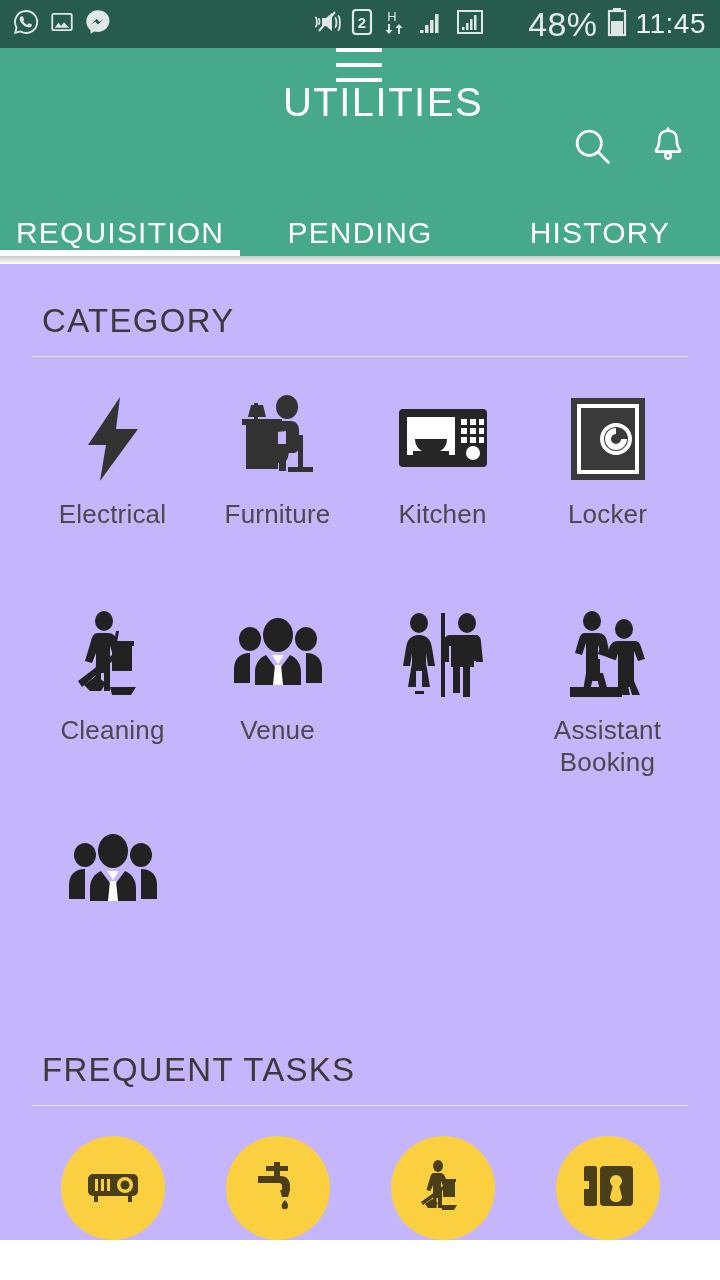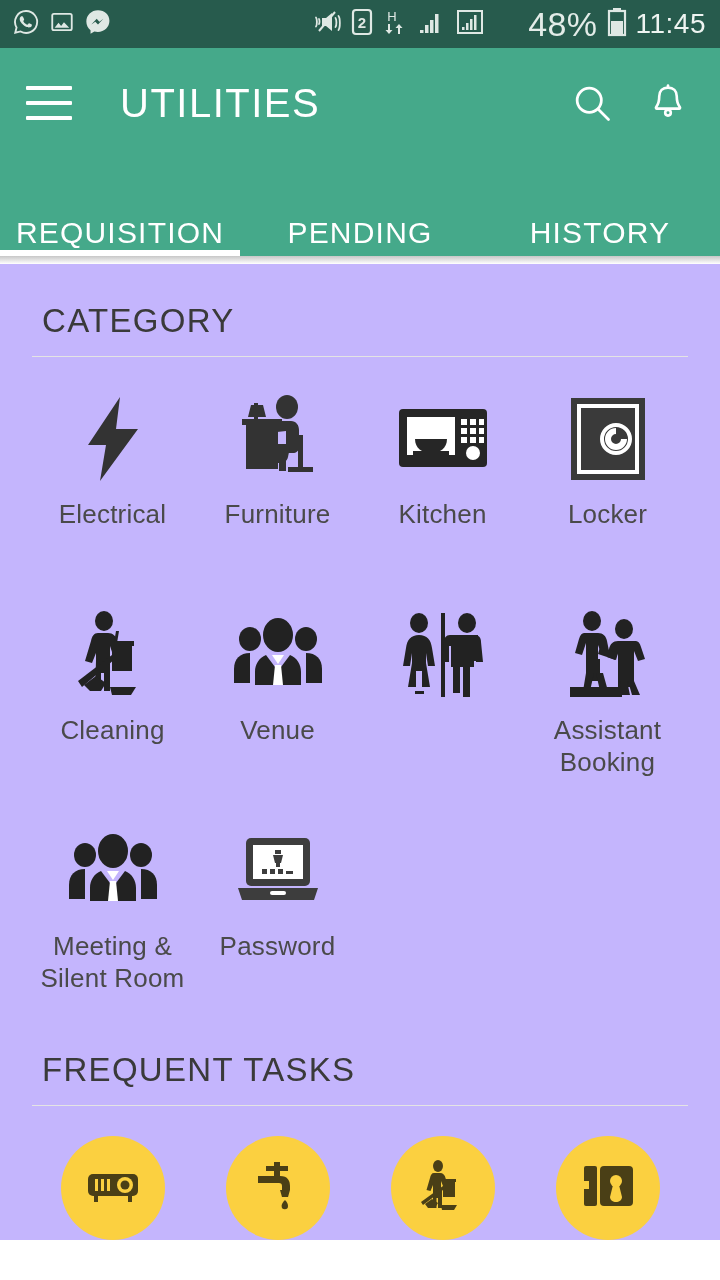--- a/index.html
+++ b/index.html
@@ -36,20 +36,21 @@
   
   .appbar{
     background:#45a98a;
     position:relative;
   }
   .appbar-top{
     height:110px;
     display:flex;
     align-items:center;
     padding:0 28px 0 26px;
+    flex-direction:column;
   }
   .hamburger{
     width:46px; height:34px;
     display:flex; flex-direction:column; justify-content:space-between;
     cursor:pointer; flex:0 0 auto;
   }
   .hamburger span{ display:block; height:4px; background:#ffffff; border-radius:1px; }
   .app-title{
     color:#ffffff;
     font-size:40px;
@@ -418,42 +419,22 @@
             <ellipse cx="20" cy="22" rx="11" ry="12" fill="#222"></ellipse>
             <path fill="#222" d="M20 36c-10 0-16 6-16 16v14h16V44z"></path>
             <ellipse cx="76" cy="22" rx="11" ry="12" fill="#222"></ellipse>
             <path fill="#222" d="M76 36c10 0 16 6 16 16v14H76V44z"></path>
             <ellipse cx="48" cy="18" rx="15" ry="17" fill="#222"></ellipse>
             <path fill="#222" d="M36 38c-7 3-11 9-11 17v13h46V55c0-8-4-14-11-17l-12 16z"></path>
             <path fill="#ffffff" d="M42 38h12l-6 9z"></path>
             <path fill="#ffffff" d="M45 48h6l2 20h-10z"></path>
           </svg>
         </div>
-        <div class="cat-label">Meeting &amp; Silent Room</div>
-      </div>
-
-      <div class="cat-cell">
-        <div class="cat-icon">
-          <svg width="92" height="74" viewBox="0 0 92 74">
-            <rect x="14" y="4" width="64" height="48" rx="5" fill="#3d3d3d"></rect>
-            <rect x="21" y="11" width="50" height="34" fill="#ffffff"></rect>
-            <path fill="#3d3d3d" d="M43 16h6v4h-6zM41 21h10l-2 8h-6z"></path>
-            <path fill="#3d3d3d" d="M44 29h4v4h-4z"></path>
-            <g fill="#3d3d3d">
-                <rect x="30" y="35" width="5" height="5"></rect>
-                <rect x="38" y="35" width="5" height="5"></rect>
-                <rect x="46" y="35" width="5" height="5"></rect>
-                <rect x="54" y="37" width="7" height="3"></rect>
-              </g>
-            <path fill="#3d3d3d" d="M6 54h80l-4 12H10z"></path>
-            <rect x="38" y="57" width="16" height="4" rx="2" fill="#ffffff"></rect>
-          </svg>
-        </div>
-        <div class="cat-label">Password</div>
-      </div>
+      </div>
+
 
       <div class="cat-cell empty"></div>
     </div>
   </div>
 
   <div class="section freq-wrap">
     <div class="section-title">FREQUENT TASKS</div>
     <div class="section-rule"></div>
 
     <div class="freq-grid">

